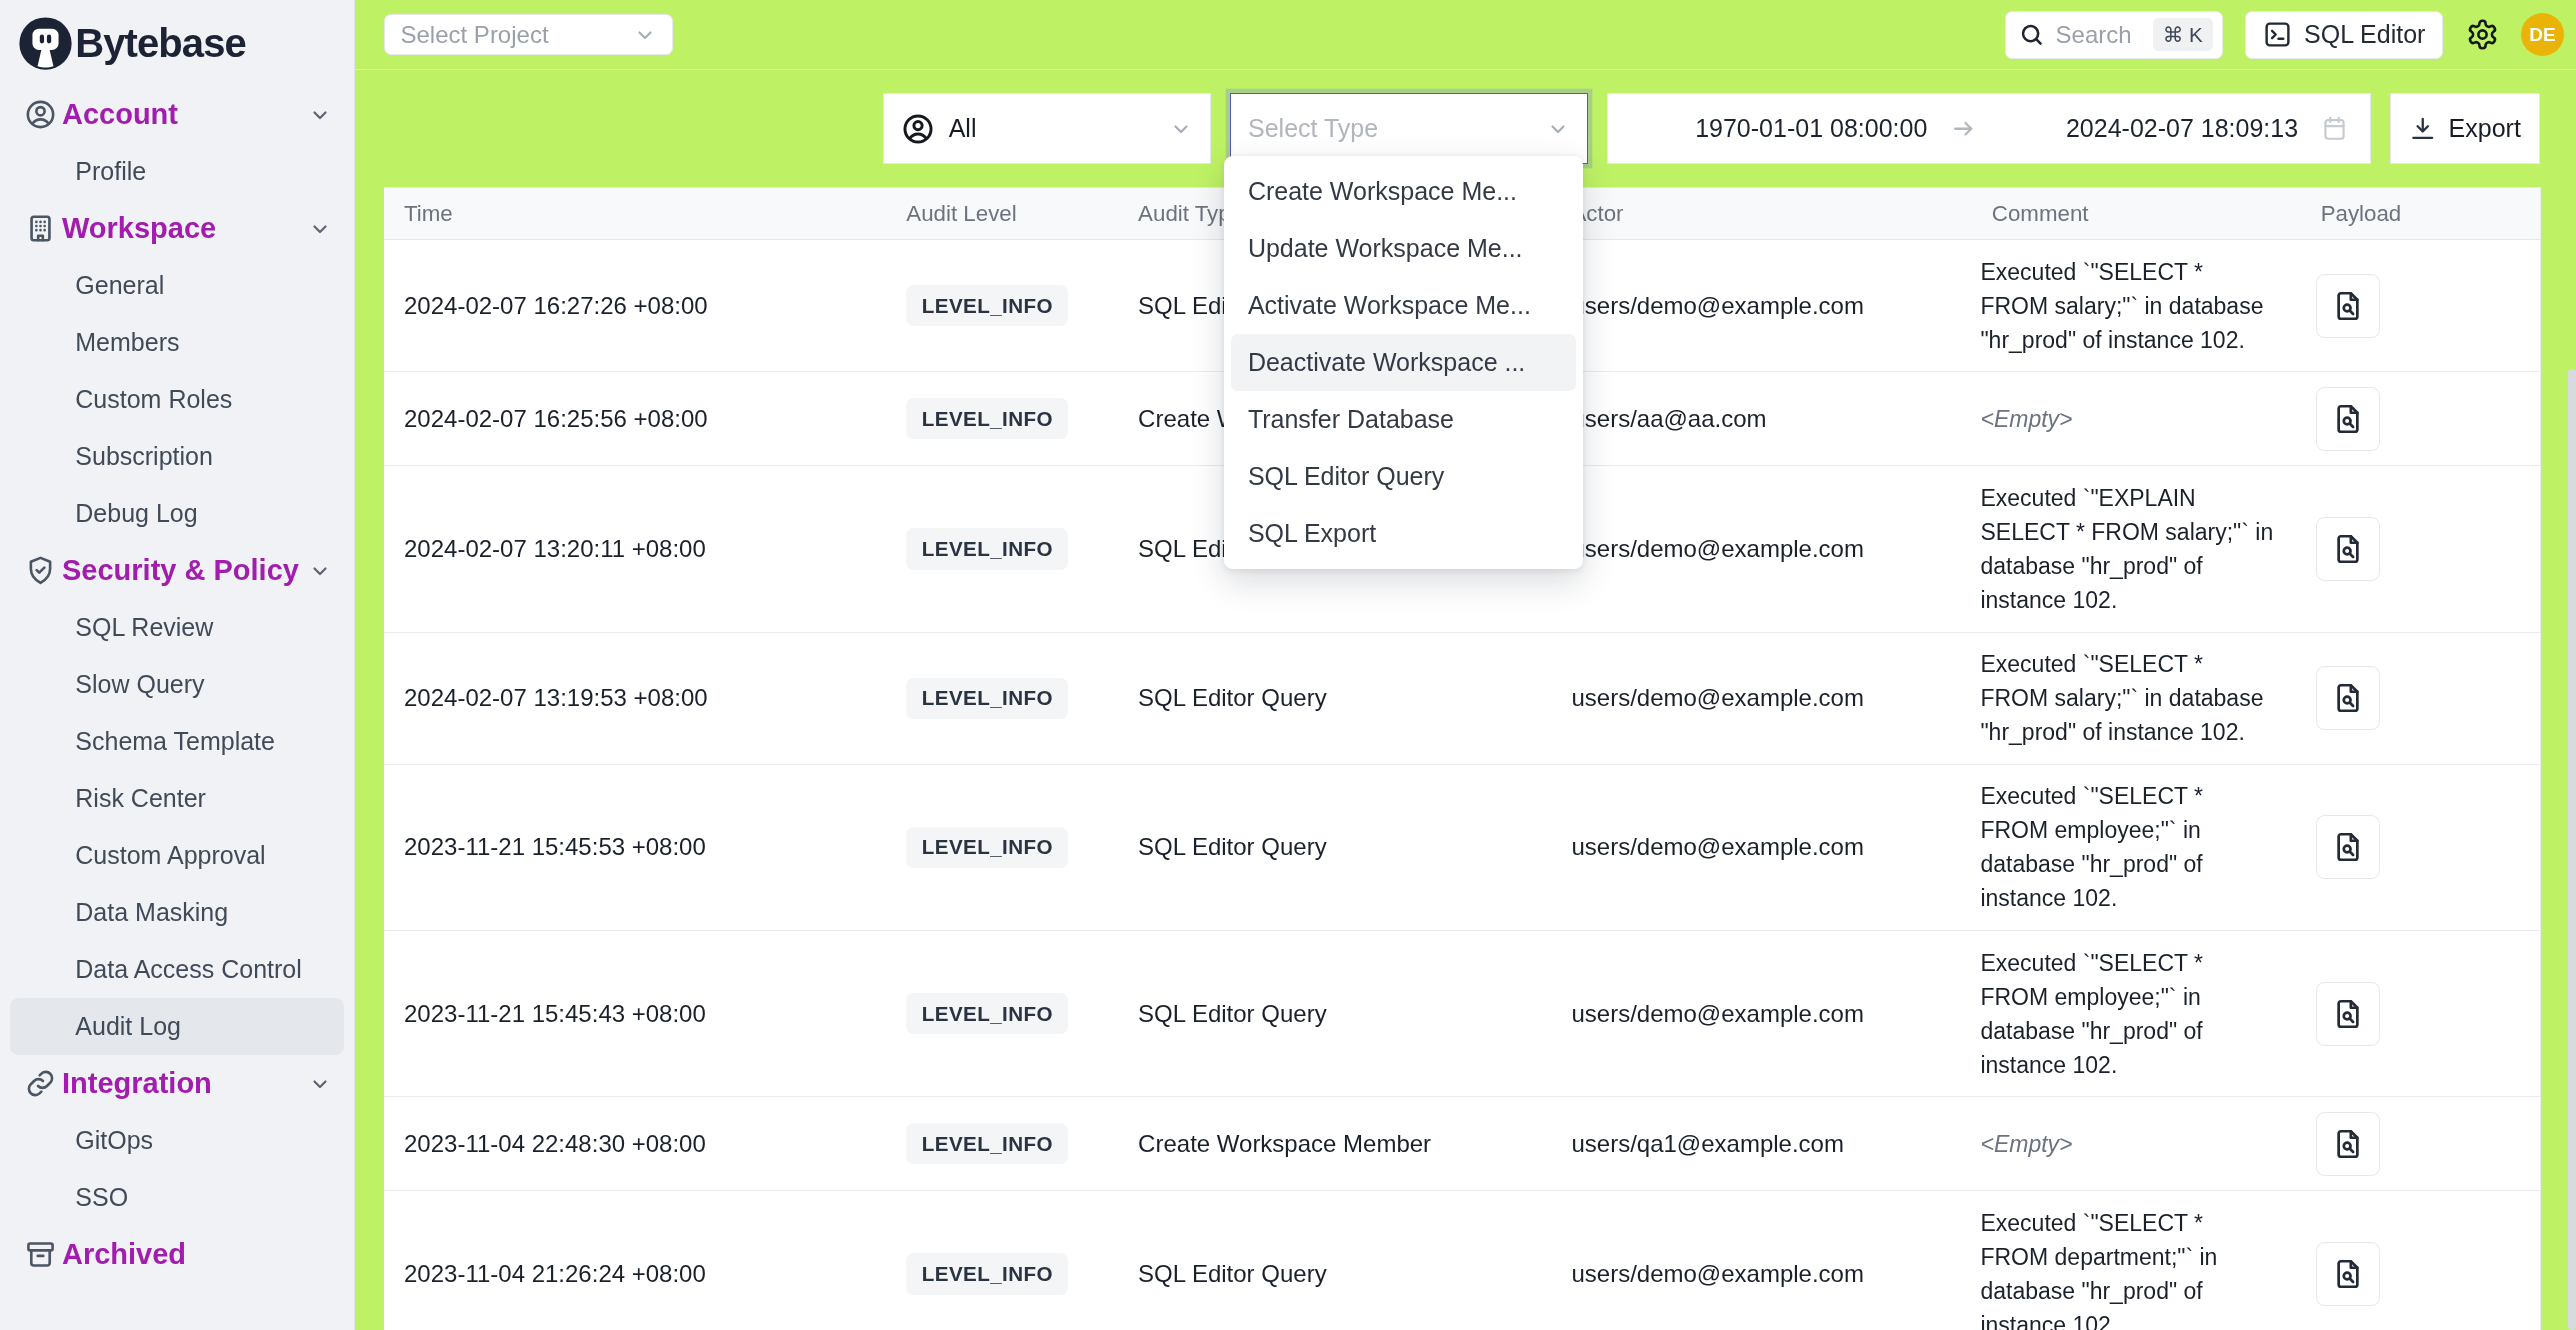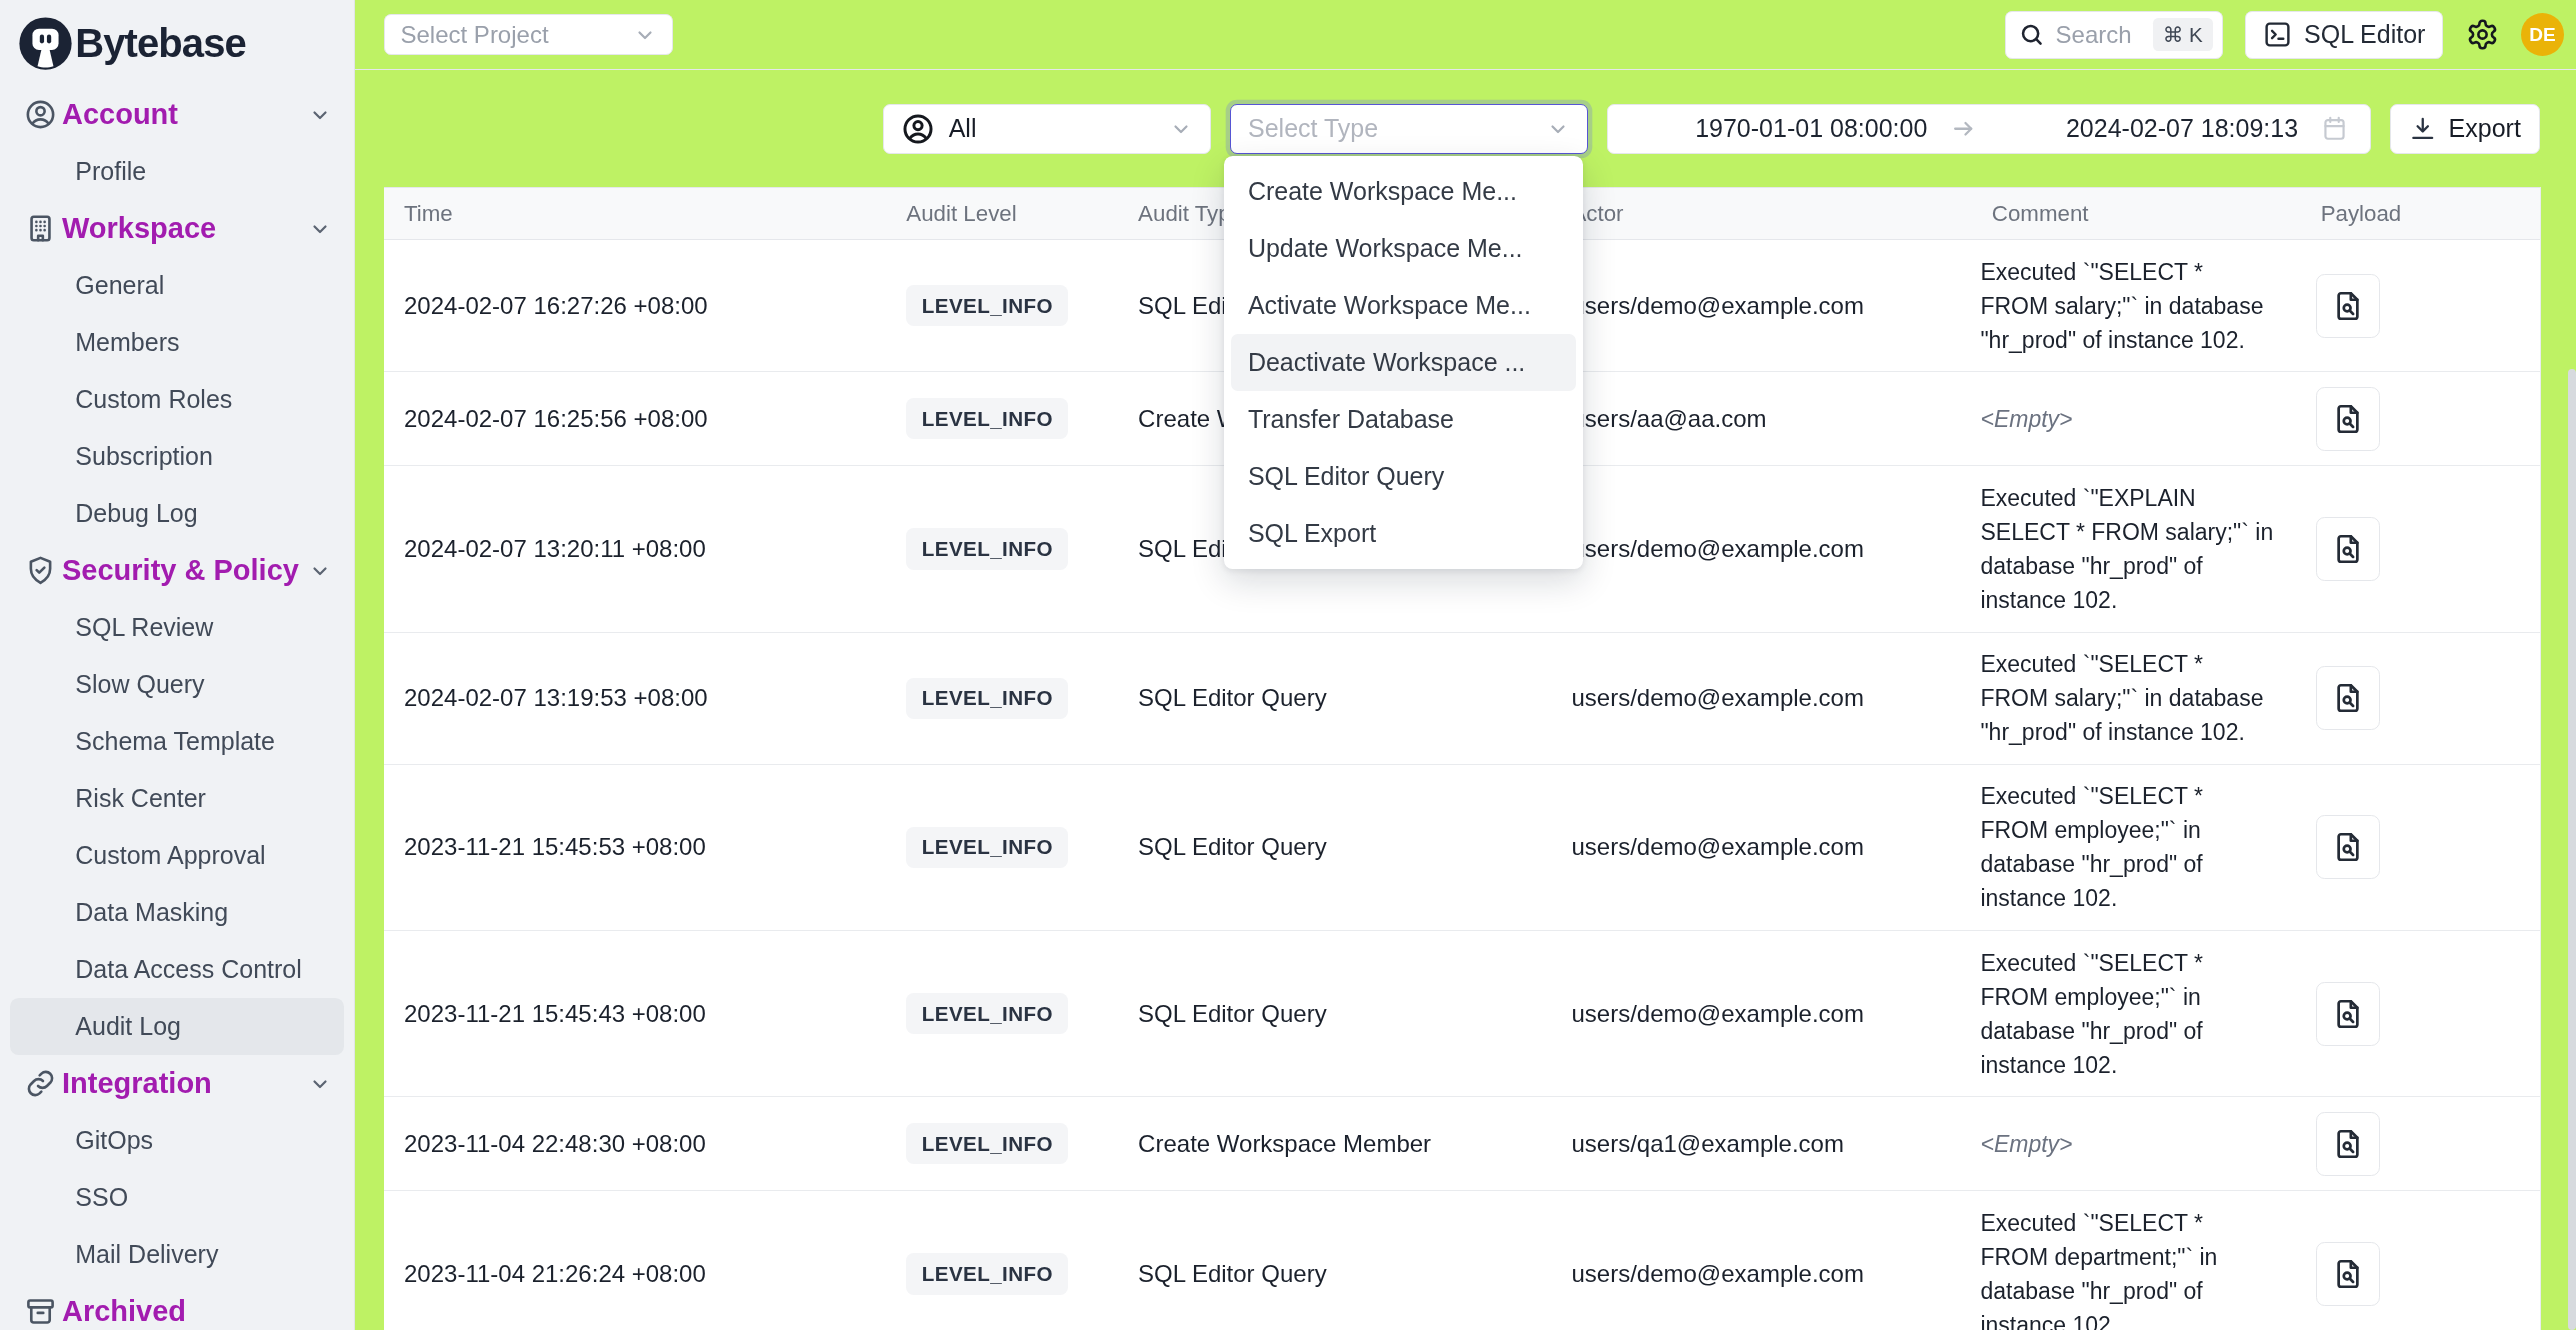--- a/index.html
+++ b/index.html
@@ -56,21 +56,21 @@
     display:flex;align-items:center;gap:12px;padding:0 17px;font-size:25px;color:#232a35;cursor:pointer}
   .sqled-btn .t-ic svg{width:29px;height:29px;stroke:#232a35;stroke-width:2}
   .gear{width:33px;height:33px;cursor:pointer}
   .gear svg{width:33px;height:33px;stroke:#15181e;stroke-width:1.9}
   .avatar{width:43px;height:43px;border-radius:50%;background:var(--avatar);color:#fff;
     display:flex;align-items:center;justify-content:center;font-size:19px;font-weight:700;cursor:pointer}
 
   
   .filterbar{height:117px;display:flex;align-items:center;justify-content:flex-end;
     gap:19px;padding:0 36px}
-  .ctrl{height:50px;background:#fff;border:0.9px solid var(--border);border-radius:7px;
+  .ctrl{height:71px;background:#fff;border:0.9px solid var(--border);border-radius:0;
     display:flex;align-items:center}
   .f-all{width:328px;padding:0 17px;gap:13.7px;cursor:pointer}
   .f-all .u-ic svg{width:34px;height:34px;stroke:#15181e;stroke-width:2.1}
   .f-all .f-val{font-size:25px;color:#171c26}
   .f-all .chev{margin-left:auto}
   .f-all .chev svg{stroke:#a7adb7}
   .f-type{width:358px;padding:0 17px;border:1.7px solid var(--accent);
     box-shadow:0 0 0 4.3px var(--accent-ring);cursor:pointer}
   .f-type .f-ph{font-size:25px;color:#b1b5be}
   .f-type .chev{margin-left:auto}
@@ -212,21 +212,20 @@
         <span class="chev">
           <svg viewBox="0 0 24 24">
               <path d="m6.5 9.5 5.5 5.5 5.5-5.5"></path>
             </svg>
         </span>
       </div>
       <div>
 
       <div class="nav-item">GitOps</div>
           <div class="nav-item">SSO</div>
-          <div class="nav-item">Mail Delivery</div>
         </div>
 
       <div class="nav-header">
         <span class="nav-ic">
           <svg viewBox="0 0 24 24">
               <rect x="3.2" y="4" width="17.6" height="5" rx="1.2"></rect>
               <path d="M5.3 9v9.2A1.8 1.8 0 0 0 7.1 20h9.8a1.8 1.8 0 0 0 1.8-1.8V9"></path>
               <path d="M10 13h4"></path>
             </svg>
         </span>

